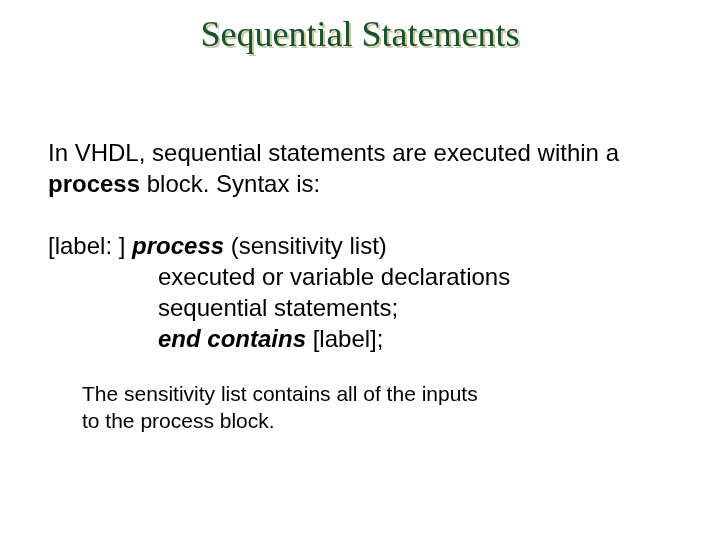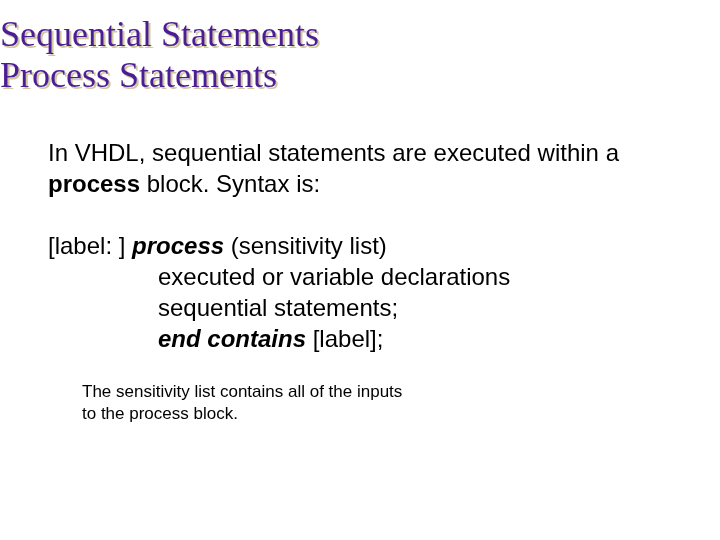--- a/index.html
+++ b/index.html
@@ -12,25 +12,26 @@
     color: #000000;
     overflow: hidden;
   }
   .slide {
     position: relative;
     width: 720px;
     height: 540px;
     box-sizing: border-box;
   }
   .title {
+    text-align: center;
     padding-top: 14px;
     font-family: "Comic Sans MS", "Comic Sans", cursive;
     font-size: 36px;
     line-height: 1.15;
-    color: #4c1d95;
+    color: #14532d;
   }
   .title .shadow {
     text-shadow: 2px 2px 0 #d0c8a0;
   }
   .body {
     position: absolute;
     left: 48px;
     top: 138px;
     width: 624px;
     font-size: 24px;
@@ -39,34 +40,33 @@
   .para1 {
     margin-bottom: 32px;
   }
   .syntax {
     margin-bottom: 27px;
   }
   .syntax .indent {
     padding-left: 110px;
   }
   .note {
-    font-size: 17px;
+    font-size: 21px;
     padding-left: 34px;
     line-height: 1.25;
   }
   b { font-weight: bold; }
 </style>
 </head>
 <body>
 
 <div class="slide">
 
   <div class="title">
     <div class="shadow">Sequential Statements</div>
-    <div class="shadow">Process Statements</div>
   </div>
 
   <div class="body">
 
     <div class="para1">
       <span>In VHDL, sequential statements are executed within a </span><b>process</b><span> block.  Syntax is:</span>
     </div>
 
     <div class="syntax">
       <div>

